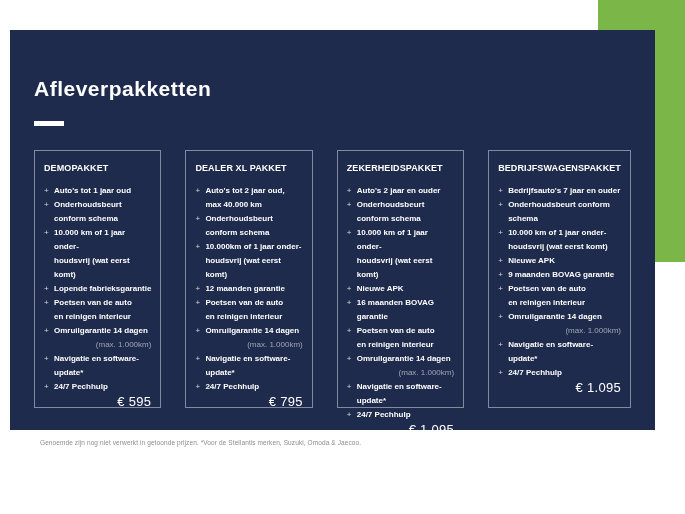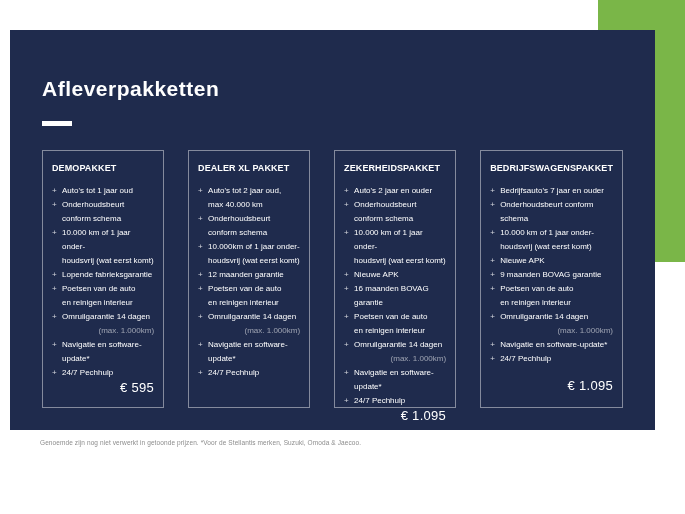--- a/index.html
+++ b/index.html
@@ -1,28 +1,28 @@
 <!DOCTYPE html>
 <html style="--panel: #1f2b4d; --accent-green: #7ab648; --text: #ffffff; --footnote-text: #8c8c8c;"><head>
 <meta charset="utf-8">
 <style>
   * { margin: 0; padding: 0; box-sizing: border-box; }
   body { background: #ffffff; font-family: "Liberation Sans", "DejaVu Sans", sans-serif; }
   .page { position: relative; width: 685px; height: 514px; background: #ffffff; overflow: hidden; }
   .green-accent { position: absolute; left: 598px; top: 0; width: 87px; height: 262px; background: var(--accent-green, #7ab648); }
-  .slide { position: absolute; left: 10px; top: 30px; width: 645px; height: 400px; padding: 48px 32px 0; background: var(--panel, #1f2b4d); color: var(--text, #ffffff); }
+  .slide { position: absolute; left: 10px; top: 30px; width: 645px; height: 400px; padding: 48px 24px 0; background: var(--panel, #1f2b4d); color: var(--text, #ffffff); }
   .slide-title { font-size: 21px; font-weight: bold; letter-spacing: 0.5px; line-height: 1; }
   .title-underline { width: 30px; height: 5px; margin-top: 22px; background: #ffffff; }
   .cards { display: flex; gap: 24px; margin-top: 24px; border-radius: 32px; }
   .card { flex: 1 1 0; height: 258px; padding: 12px 9px 14px; border: 1px solid rgba(255,255,255,0.45); display: flex; flex-direction: column; background: transparent; }
   .card-title { font-size: 9px; font-weight: bold; letter-spacing: 0.1px; white-space: nowrap; margin-bottom: 11px; }
   .features { list-style: none; font-size: 8px; line-height: 14px; flex: 1 1 auto; }
   .features li { position: relative; padding-left: 10px; }
   .plus-mark { position: absolute; left: 0; top: 0; color: rgba(255,255,255,0.8); }
-  .ftext { display: block; white-space: pre-line; }
+  .ftext { display: block; white-space: pre-line; font-weight: bold; }
   .fnote { display: block; color: rgba(255,255,255,0.55); text-align: right; }
   .price { text-align: right; font-size: 13px; font-weight: normal; letter-spacing: 0.3px; }
   .footnote { position: absolute; left: 40px; top: 439px; font-size: 6.5px; color: var(--footnote-text, #8c8c8c); letter-spacing: 0.1px; }
 </style>
 </head>
 <body>
 
 <div class="page">
   <div class="green-accent"></div>
   <div class="slide">
@@ -106,20 +106,21 @@
             </li>
             <li>
               <span class="plus-mark">+</span>
               <span class="ftext">Navigatie en software-update*</span>
             </li>
             <li>
               <span class="plus-mark">+</span>
               <span class="ftext">24/7 Pechhulp</span>
             </li>
           </ul>
+    <div class="price">€ 795</div>
   </div>
 
   <div class="card">
     <div class="card-title">ZEKERHEIDSPAKKET</div>
     <ul class="features">
             <li>
               <span class="plus-mark">+</span>
               <span class="ftext">Auto's 2 jaar en ouder</span>
             </li>
             <li>

